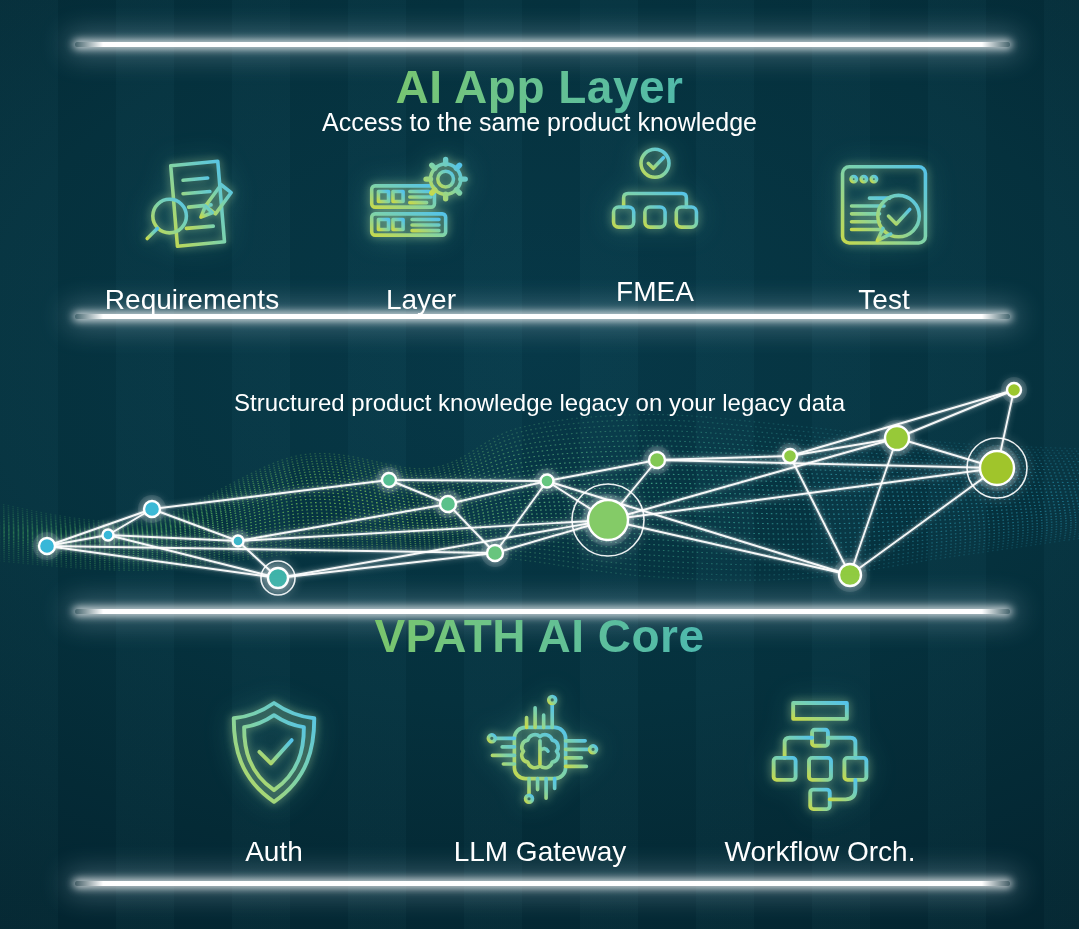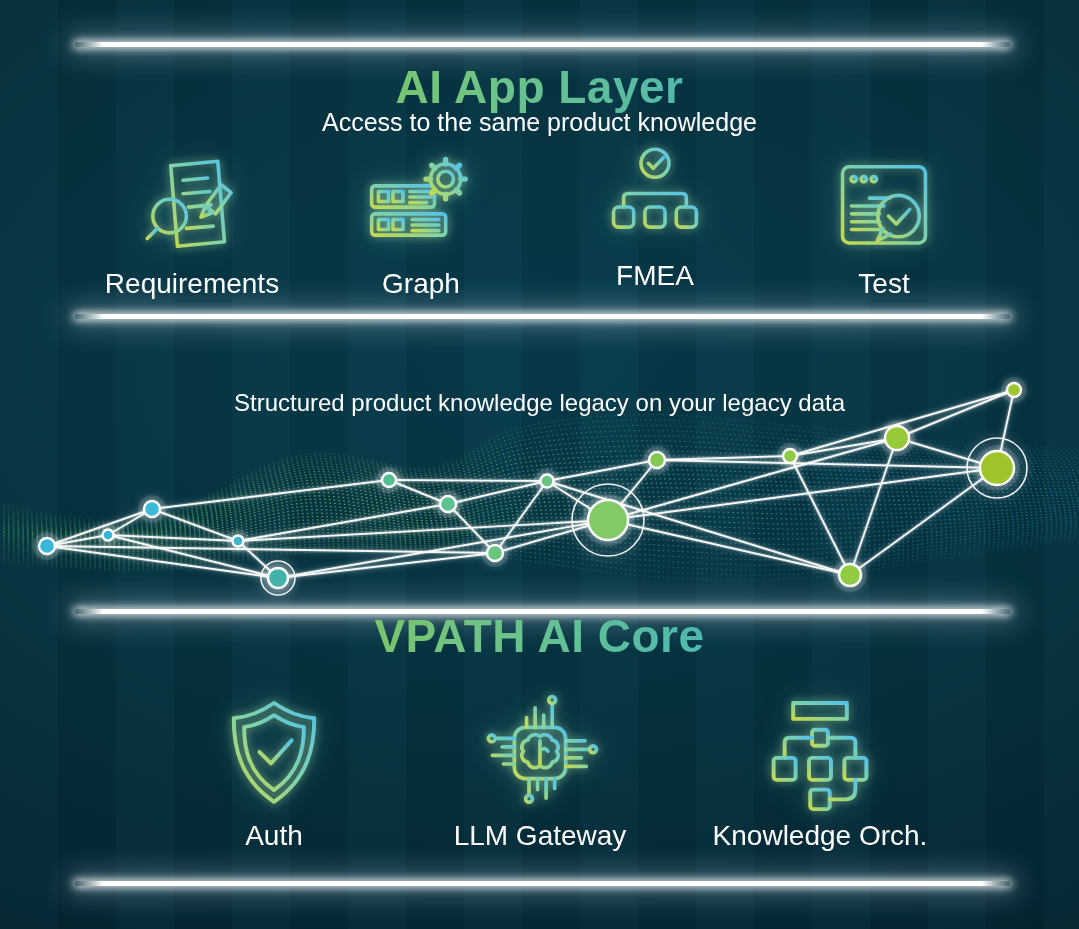--- a/index.html
+++ b/index.html
@@ -20,21 +20,21 @@
   .grad-title{
     position:absolute;left:0;width:1079px;text-align:center;z-index:4;
     font-size:46px;font-weight:700;letter-spacing:.5px;
     background:linear-gradient(90deg,#8dc63f 18%, #6ec487 45%, #49b7b4 68%, #3fb0cf 84%);
     -webkit-background-clip:text;background-clip:text;color:transparent;
   }
   .subtitle{
     position:absolute;left:0;width:1079px;text-align:center;color:#ffffff;z-index:4;font-weight:400;
   }
   .item{position:absolute;text-align:center;z-index:4;}
-  .item-label{color:#ffffff;font-size:28px;margin-top:2px;}
+  .item-label{color:#ffffff;font-size:28px;margin-top:18px;}
   .neon{
     filter:drop-shadow(0 0 4px rgba(195,235,160,.55)) drop-shadow(0 0 13px rgba(110,210,195,.33));
   }
   #graph-svg{position:absolute;left:0;top:372px;z-index:2;}
   .nodes{filter:drop-shadow(0 0 5px rgba(255,255,255,.55));}
   .edges-main{filter:drop-shadow(0 0 3px rgba(255,255,255,.45));}
 </style>
 </head>
 <body>
 
@@ -85,21 +85,21 @@
           <rect x="25" y="62" width="9" height="9"></rect>
         <path d="M42,62 H66 M42,67 H66 M42,72 H66"></path>
         <circle cx="72" cy="26" r="13.5"></circle>
         <circle cx="72" cy="26" r="7"></circle>
         <g stroke-width="4.8">
           <path d="M72,8.5 V12.5 M72,39.5 V43.5 M54.5,26 H58.5 M85.5,26 H89.5"></path>
           <path d="M59.6,13.6 L62.4,16.4 M81.6,35.6 L84.4,38.4 M59.6,38.4 L62.4,35.6 M81.6,16.4 L84.4,13.6"></path>
         </g>
       </g>
     </svg>
-    <div class="item-label">Graph</div>
+    <div class="item-label">Layer</div>
   </div>
 
   <div class="item" style="left:535px;top:142px;width:240px">
     <svg class="neon" width="112" height="112" viewBox="0 0 100 100">
       <defs>
           <linearGradient id="g3" x1="0" y1="1" x2="1" y2="0">
         <stop offset="0" stop-color="#c5d94e"></stop>
             <stop offset=".5" stop-color="#7fd3a8"></stop>
             <stop offset="1" stop-color="#54c3ea"></stop>
       </linearGradient>
@@ -377,18 +377,18 @@
         <path d="M56.5,37.5 H75 Q79,37.5 79,41.5 V54"></path>
         <path d="M50,44 V54"></path>
         <rect x="12" y="54" width="18" height="18" rx="2.5"></rect>
         <rect x="41" y="54" width="18" height="18" rx="2.5"></rect>
         <rect x="70" y="54" width="18" height="18" rx="2.5"></rect>
         <path d="M50,72 V80"></path>
         <rect x="42" y="80" width="16" height="16" rx="2.5"></rect>
         <path d="M58,88 H71 Q79,88 79,80 V72"></path>
       </g>
     </svg>
-    <div class="item-label">Knowledge Orch.</div>
+    <div class="item-label">Workflow Orch.</div>
   </div>
 
   <div class="divider" style="top:881px"></div>
 
 </div>
 
 </body></html>

